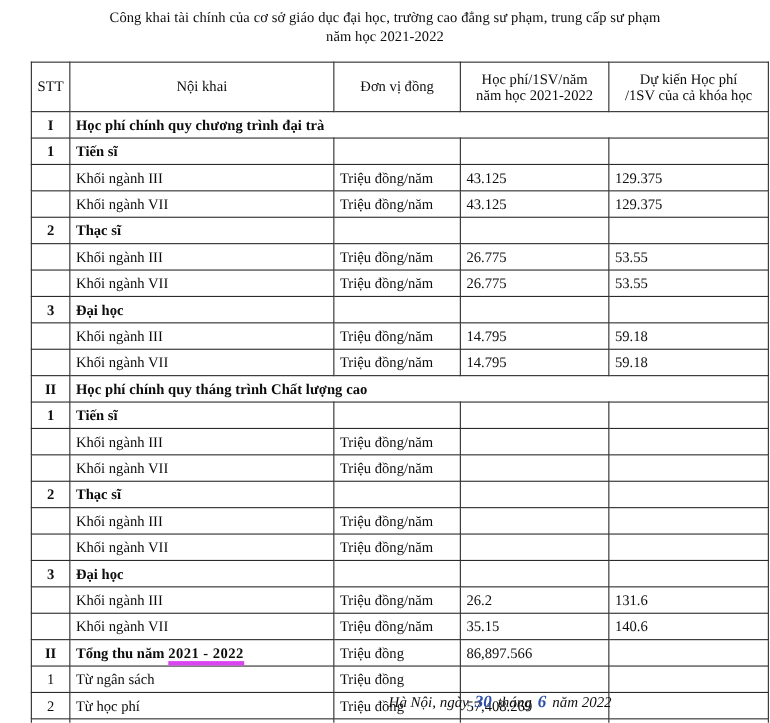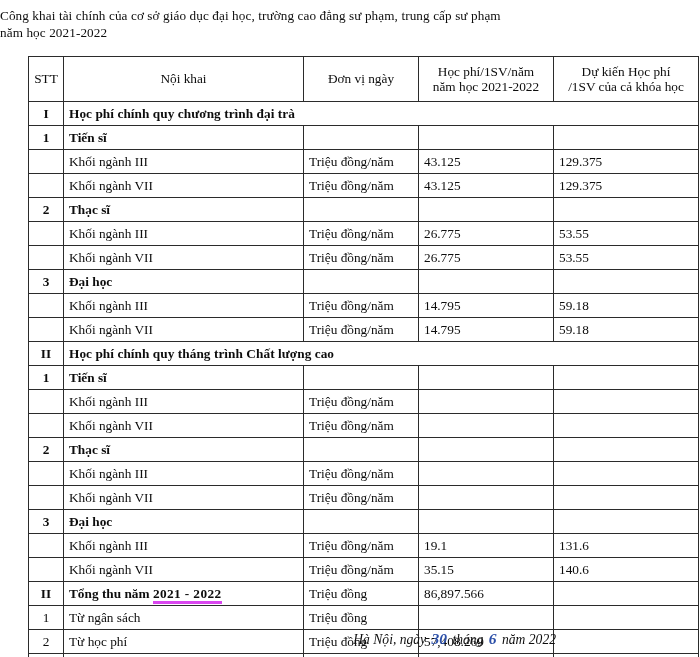--- a/index.html
+++ b/index.html
@@ -12,21 +12,21 @@
     height: 657px;
     font-family: "Liberation Serif", "DejaVu Serif", serif;
     color: #0d0d0d;
     position: relative;
     overflow: hidden;
     -webkit-font-smoothing: antialiased;
   }
 
   
   .title-block {
-    text-align: left;
+    text-align: center;
     padding-top: 7px;
     line-height: 1.32;
   }
   .title-line {
     font-size: 13.2px;
     letter-spacing: 0.1px;
     white-space: nowrap;
   }
 
   
@@ -95,21 +95,21 @@
   tr.total td.noidung { font-weight: bold; }
 
   
   tr.sub td { font-weight: normal; }
 
   
   .overwrite {
     font-family: "Liberation Serif", "DejaVu Serif", serif;
     font-weight: bold;
     letter-spacing: 0.4px;
-    border-bottom: 3px solid #d946ef;
+    border-bottom: 6px solid #d946ef;
     padding-bottom: 0px;
   }
 
   
   .signline {
     position: absolute;
     left: 0;
     top: 630px;
     width: 612px;
     text-align: right;
@@ -141,21 +141,21 @@
       <col class="c-stt">
         <col class="c-noi">
         <col class="c-dvt">
         <col class="c-hp">
         <col class="c-dk">
     </colgroup>
     <thead>
       <tr>
         <th>STT</th>
         <th>Nội khai</th>
-        <th>Đơn vị ngày</th>
+        <th>Đơn vị đồng</th>
         <th class="h-hp">
           <div>Học phí/1SV/năm</div>
           <div>năm học 2021-2022</div>
         </th>
         <th class="h-dk">
           <div>Dự kiến Học phí</div>
           <div>/1SV của cả khóa học</div>
         </th>
       </tr>
     </thead>
@@ -277,21 +277,21 @@
           <td class="stt">3</td>
           <td class="noidung">Đại học</td>
           <td class="dvt"></td>
           <td class="num"></td>
           <td class="num"></td>
         </tr>
         <tr class="sub">
           <td class="stt"></td>
           <td class="noidung">Khối ngành III</td>
           <td class="dvt">Triệu đồng/năm</td>
-          <td class="num">19.1</td>
+          <td class="num">26.2</td>
           <td class="num">131.6</td>
         </tr>
         <tr class="sub">
           <td class="stt"></td>
           <td class="noidung">Khối ngành VII</td>
           <td class="dvt">Triệu đồng/năm</td>
           <td class="num">35.15</td>
           <td class="num">140.6</td>
         </tr>
         <tr class="total">

